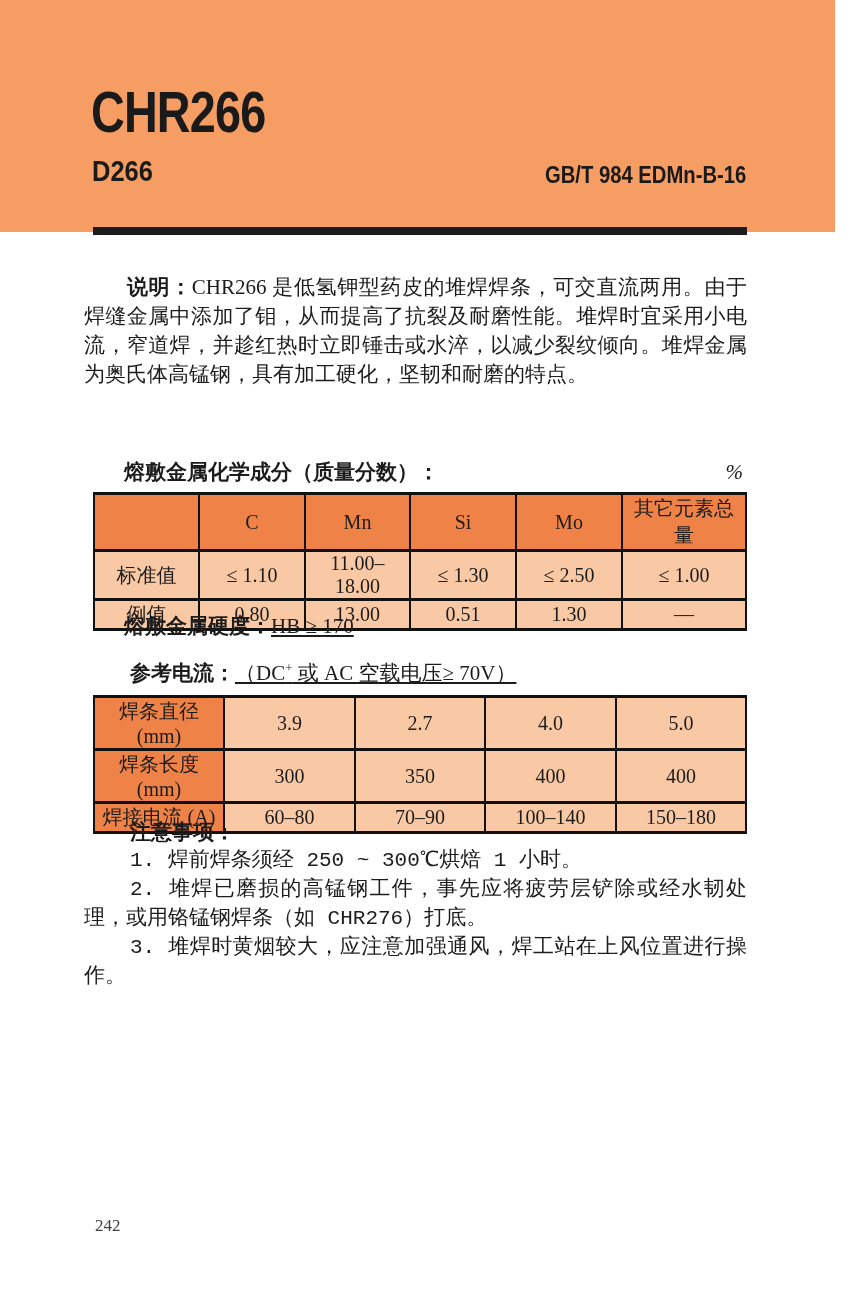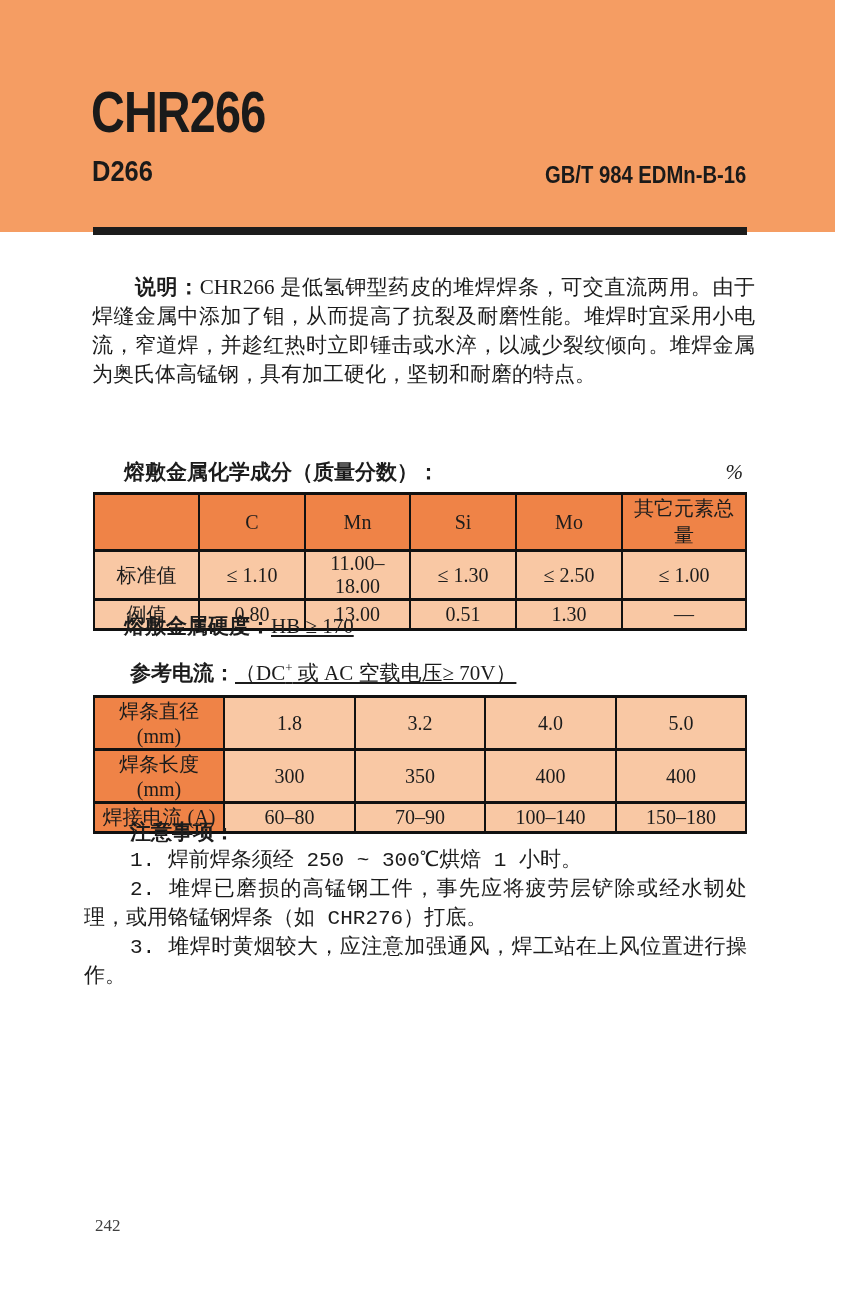--- a/index.html
+++ b/index.html
@@ -59,21 +59,21 @@
   }
   .divider-bar {
     position: absolute;
     left: 93px; top: 227px;
     width: 654px; height: 8px;
     background: #1c1c1c;
   }
   
   .intro-section {
     position: absolute;
-    left: 92px; top: 272px;
+    left: 84px; top: 272px;
     width: 663px;
   }
   .body-par {
     font-size: 21px;
     line-height: 29px;
     text-align: justify;
     text-indent: 43px;
   }
   .lead {
     font-family: "Liberation Sans", "DejaVu Sans", sans-serif;
@@ -220,22 +220,22 @@
     <colgroup>
       <col style="width:130px">
         <col style="width:131px">
         <col style="width:130px">
       <col style="width:131px">
         <col style="width:130px">
     </colgroup>
     <tbody>
         <tr>
       <td class="head">焊条直径 (mm)</td>
-      <td>1.8</td>
-      <td>3.2</td>
+      <td>3.9</td>
+      <td>2.7</td>
       <td>4.0</td>
       <td>5.0</td>
     </tr>
     <tr>
       <td class="head">焊条长度 (mm)</td>
       <td>300</td>
       <td>350</td>
       <td>400</td>
       <td>400</td>
     </tr>

